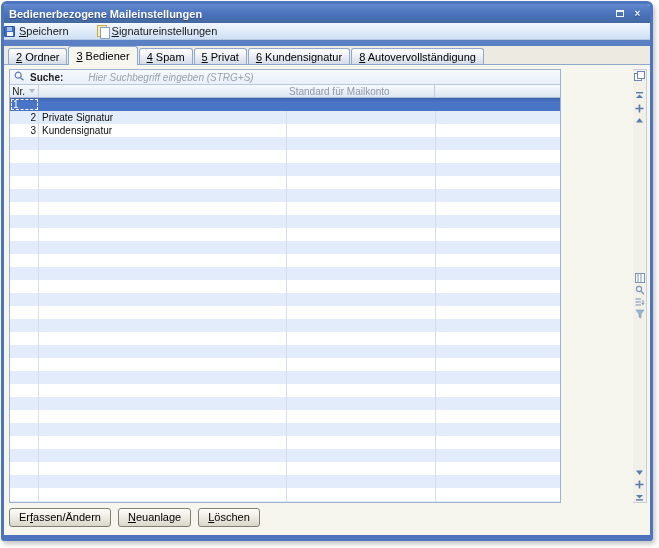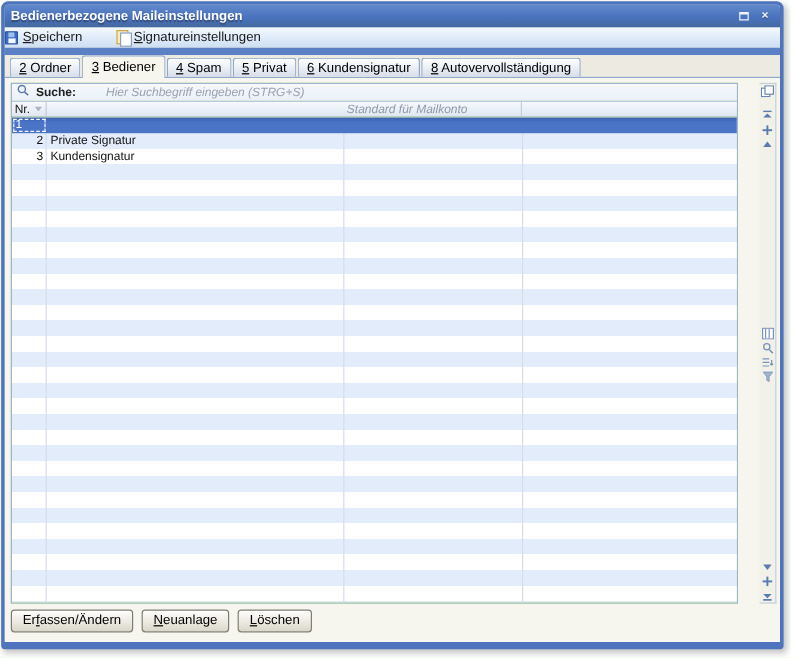--- a/index.html
+++ b/index.html
@@ -68,41 +68,41 @@
     border:1px solid #8fa8cd; border-bottom:none; border-radius:3px 3px 0 0;
     height:16px; display:flex; align-items:center; cursor:default; white-space:nowrap;
   }
   .tab.active {
     background:#f6f5ee; height:19px; position:relative; top:1px;
     border-color:#8fa8cd; font-weight:normal;
   }
 
   
   .content { flex:1; position:relative; background:#f6f5ee; padding:4px 3px 0 4px; }
-  .gridwrap { position:absolute; left:5px; top:4px; width:606px; height:434px;
-    border:1px solid #9fb2d0; background:#bef264; }
+  .gridwrap { position:absolute; left:5px; top:4px; width:552px; height:434px;
+    border:1px solid #9fb2d0; background:#404040; }
 
   
   .searchbar {
     height:15px; background:linear-gradient(180deg,#f6f9fd,#e9f0fa);
     border-bottom:1px solid #b9c8de;
     display:flex; align-items:center; gap:5px; padding:0 4px;
     font-size:10px;
   }
   .searchbar .lbl { font-weight:bold; color:#222; }
   .searchbar .ph { color:#9aa2ad; font-style:italic;margin-left:20px; }
 
   
   .ghead { height:13px; display:flex; font-size:10px; color:#1a1a1a;
     background:linear-gradient(180deg,#f7fafd 0%,#e8eef6 60%,#dde6f1 100%);
     border-bottom:1px solid #aebdd4; }
   .gh { border-right:1px solid #c2cddd; padding:0 3px; display:flex; align-items:center; overflow:hidden; white-space:nowrap; }
   .gh.c-nr { width:29px; flex:0 0 29px; }
   .gh.c-bez { width:247px; flex:0 0 247px;margin-top:32px; }
-  .gh.c-std { width:149px; flex:0 0 149px; color:#8e99a9; font-style:italic; }
+  .gh.c-std { width:149px; flex:0 0 149px; color:#8e99a9; }
   .gh.c-rest { flex:1; border-right:none; }
   .sortglyph { width:0; height:0; margin-left:4px;
     border-left:3px solid transparent; border-right:3px solid transparent; border-top:4px solid #aab6c6; }
 
   
   .gbody { position:relative; height:404px;
     background:repeating-linear-gradient(180deg,#ffffff 0 13px,#e2ecfa 13px 26px); }
   .colline { position:absolute; top:0; bottom:0; width:1px; background:#d4deeb; }
   .row { position:relative; height:13px; display:flex; font-size:10px; color:#111; align-items:stretch; }
   .cell { padding:0 3px; display:flex; align-items:center; overflow:hidden; white-space:nowrap; }

